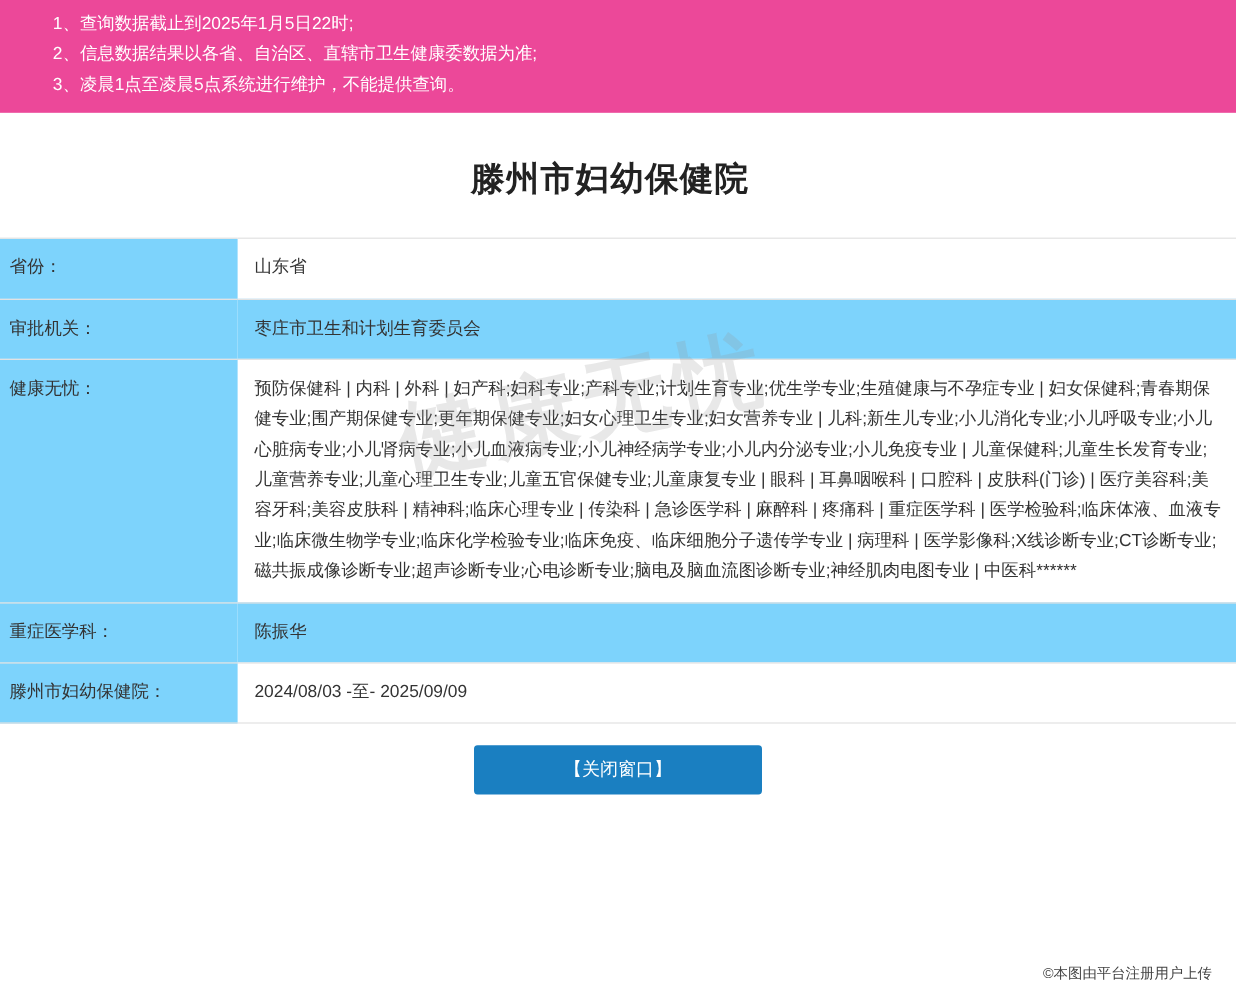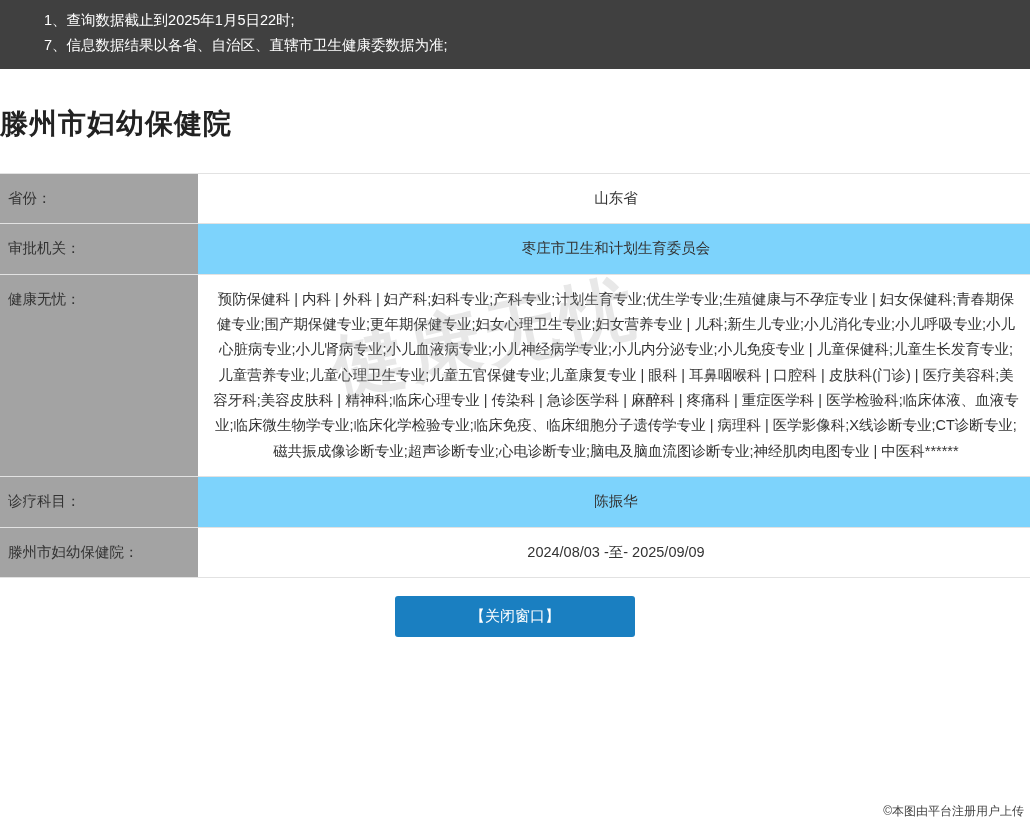--- a/index.html
+++ b/index.html
@@ -9,31 +9,32 @@
   }
   body {
     width: 1030px;
     height: 824px;
     font-family: "Liberation Sans", sans-serif;
     color: #333;
     position: relative;
     overflow: hidden;
   }
   .notice-bar {
-    background: #404040;
+    background: #ec4899;
     color: #ffffff;
     padding: 8px 0 10px 0;
     font-size: 14.5px;
     line-height: 1.75;
   }
   .notice-line {
     padding-left: 44px;
     white-space: nowrap;
   }
   .title {
+    text-align: center;
     font-size: 28px;
     font-weight: bold;
     color: #222;
     letter-spacing: 1px;
     padding: 36px 13px 30px 0;
   }
   table.info {
     width: 1030px;
     border-collapse: collapse;
     table-layout: fixed;
@@ -42,28 +43,27 @@
     border-top: 1px solid #e2e2e2;
     border-bottom: 1px solid #e2e2e2;
     padding: 12px 10px 12px 8px;
     font-size: 14.5px;
     vertical-align: top;
     line-height: 1.75;
   }
   table.info tr td.label {
     width: 180px;
     color: #333;
-    background: #a3a3a3;
+    background: #7dd3fc;
     padding-left: 8px;
   }
   table.info tr td.value {
     color: #333;
     padding-left: 14px;
     word-break: break-all;
-    text-align: center;
   }
   .row-alt td {
     background: #7dd3fc;
   }
   .scope-text {
     line-height: 1.85;
   }
   .footer {
     text-align: center;
     padding: 18px 0 0 0;
@@ -89,53 +89,54 @@
     color: rgba(150,150,150,0.22);
     font-weight: bold;
     transform: rotate(-12deg);
     pointer-events: none;
     user-select: none;
     white-space: nowrap;
     letter-spacing: 6px;
   }
   .corner-note {
     position: absolute;
-    right: 6px;
+    right: 20px;
     bottom: 4px;
     font-size: 12px;
     color: #444;
     white-space: nowrap;
   }
 </style>
 </head>
 <body>
 
 <div class="notice-bar">
   <div class="notice-line">1、查询数据截止到2025年1月5日22时;</div>
-  <div class="notice-line">7、信息数据结果以各省、自治区、直辖市卫生健康委数据为准;</div>
+  <div class="notice-line">2、信息数据结果以各省、自治区、直辖市卫生健康委数据为准;</div>
+  <div class="notice-line">3、凌晨1点至凌晨5点系统进行维护，不能提供查询。</div>
 </div>
 
 <div class="title">滕州市妇幼保健院</div>
 
 <table class="info">
   <tbody>
     <tr>
       <td class="label">省份：</td>
       <td class="value">山东省</td>
     </tr>
     <tr class="row-alt">
       <td class="label">审批机关：</td>
       <td class="value">枣庄市卫生和计划生育委员会</td>
     </tr>
     <tr>
       <td class="label">健康无忧：</td>
       <td class="value scope-text">预防保健科 | 内科 | 外科 | 妇产科;妇科专业;产科专业;计划生育专业;优生学专业;生殖健康与不孕症专业 | 妇女保健科;青春期保健专业;围产期保健专业;更年期保健专业;妇女心理卫生专业;妇女营养专业 | 儿科;新生儿专业;小儿消化专业;小儿呼吸专业;小儿心脏病专业;小儿肾病专业;小儿血液病专业;小儿神经病学专业;小儿内分泌专业;小儿免疫专业 | 儿童保健科;儿童生长发育专业;儿童营养专业;儿童心理卫生专业;儿童五官保健专业;儿童康复专业 | 眼科 | 耳鼻咽喉科 | 口腔科 | 皮肤科(门诊) | 医疗美容科;美容牙科;美容皮肤科 | 精神科;临床心理专业 | 传染科 | 急诊医学科 | 麻醉科 | 疼痛科 | 重症医学科 | 医学检验科;临床体液、血液专业;临床微生物学专业;临床化学检验专业;临床免疫、临床细胞分子遗传学专业 | 病理科 | 医学影像科;X线诊断专业;CT诊断专业;磁共振成像诊断专业;超声诊断专业;心电诊断专业;脑电及脑血流图诊断专业;神经肌肉电图专业 | 中医科******</td>
     </tr>
     <tr class="row-alt">
-      <td class="label">诊疗科目：</td>
+      <td class="label">重症医学科：</td>
       <td class="value">陈振华</td>
     </tr>
     <tr>
       <td class="label">滕州市妇幼保健院：</td>
       <td class="value">2024/08/03 -至- 2025/09/09</td>
     </tr>
   </tbody>
 </table>
 
 <div class="footer">

